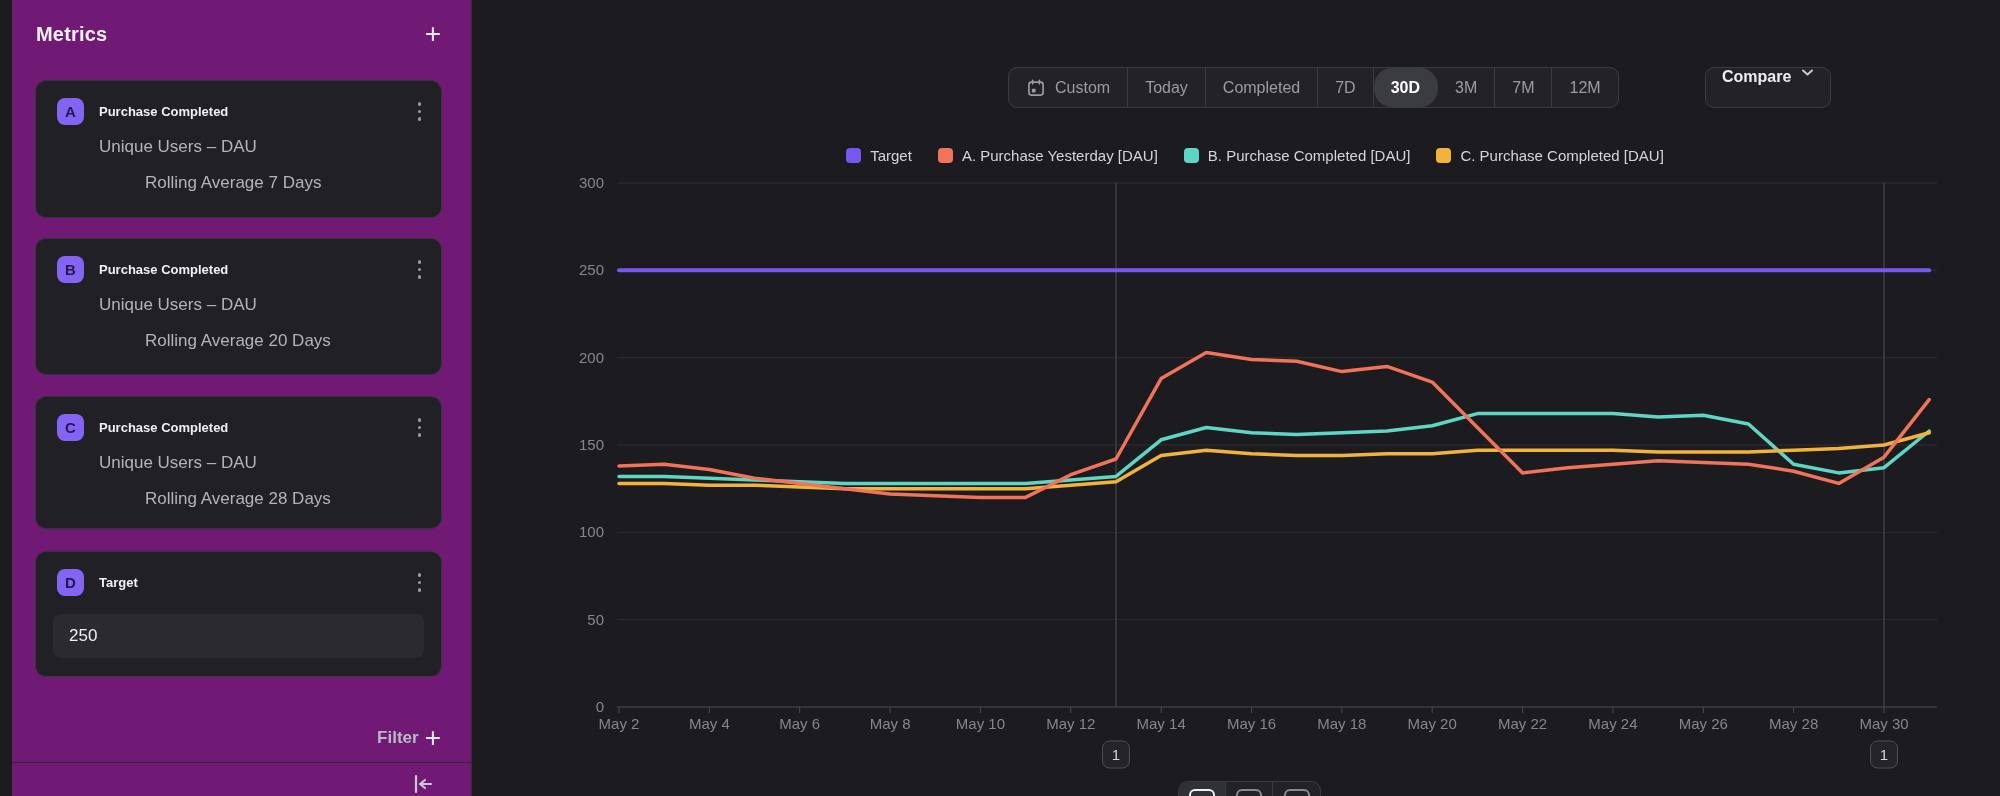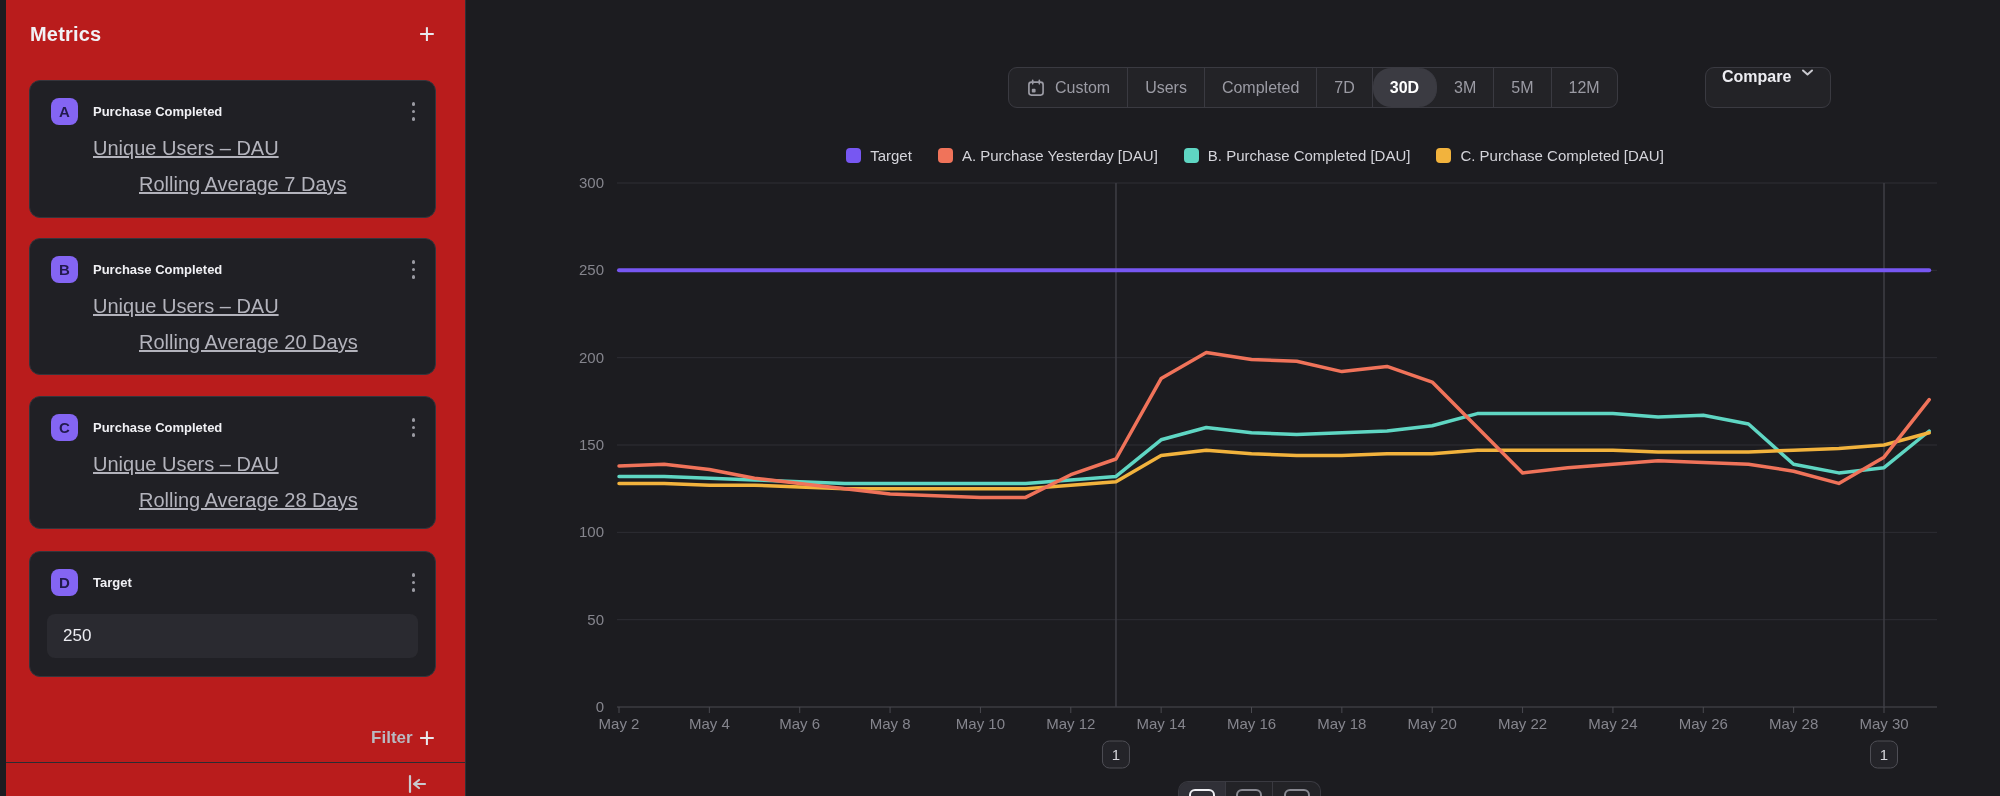--- a/index.html
+++ b/index.html
@@ -5,22 +5,22 @@
   * { margin:0; padding:0; box-sizing:border-box; }
   html,body { width:2000px; height:796px; overflow:hidden; }
   body {
     background:#1c1c20;
     font-family:"Liberation Sans", sans-serif;
     color:#ececf1;
     position:relative;
   }
   
   .sidebar {
-    position:absolute; left:6px; top:0; width:460px; height:796px;
-    border-right:1px solid #303036; background:#b91c1c;
+    position:absolute; left:12px; top:0; width:460px; height:796px;
+    border-right:1px solid #303036; background:#701a75;
   }
   .sidebar-header {
     position:absolute; left:24px; right:24px; top:22px;
     display:flex; justify-content:space-between; align-items:center;
   }
   .sidebar-title { font-size:20px; font-weight:700; color:#f1f1f5; letter-spacing:.2px; }
   .plus-btn {
     font-size:28px; font-weight:300; color:#e8e8ed; line-height:24px;
     cursor:pointer; padding:0 6px;
   }
@@ -37,21 +37,21 @@
     display:flex; align-items:center;
   }
   .badge {
     width:27px; height:27px; border-radius:8px; background:#8465f3;
     color:#221a4d; font-size:15px; font-weight:700;
     display:flex; align-items:center; justify-content:center; flex:0 0 auto;
   }
   .card-title { font-size:13px; font-weight:700; color:#f0f0f4; margin-left:15px; flex:1; }
   .kebab { display:flex; flex-direction:column; align-items:center; padding:4px 6px; cursor:pointer; }
   .kebab i { width:3.5px; height:3.5px; border-radius:50%; background:#9a9aa2; margin:2px 0; }
-  .card-row { position:absolute; left:63px; font-size:20px; color:#b3b3bc;text-decoration:underline; }
+  .card-row { position:absolute; left:63px; font-size:17px; color:#b3b3bc; }
   .row1 { top:56px; } .row2 { top:92px;margin-left:46px; }
   .target-input {
     position:absolute; left:17px; right:17px; top:62px; height:44px;
     background:#2a2a30; border:none; border-radius:8px; outline:none;
     color:#ededf2; font-size:17px; padding:0 16px;
     font-family:"Liberation Sans", sans-serif;
   }
   .filter-row {
     position:absolute; left:24px; right:24px; top:726px;
     display:flex; justify-content:flex-end; align-items:center;
@@ -193,26 +193,26 @@
 
   <div class="range-group">
     <span class="seg">
       <svg class="icon" width="20" height="20" viewBox="0 0 24 24" fill="none" stroke="#9b9ba4" stroke-width="2" stroke-linecap="round">
         <rect x="3.5" y="5" width="17" height="15.5" rx="3"></rect>
         <path d="M8 2.8 V7 M16 2.8 V7"></path>
         <rect x="7" y="13" width="4.5" height="4.5" rx="1" fill="#9b9ba4" stroke="none"></rect>
       </svg>
       <span>Custom</span>
     </span>
-    <span class="seg">Users</span>
+    <span class="seg">Today</span>
     <span class="seg">Completed</span>
     <span class="seg">7D</span>
     <span class="seg active">30D</span>
     <span class="seg">3M</span>
-    <span class="seg">5M</span>
+    <span class="seg">7M</span>
     <span class="seg">12M</span>
   </div>
 
   <div class="btn btn-compare">
     <span>Compare</span>
     <svg class="icon" width="13" height="9" viewBox="0 0 13 9" fill="none" stroke="#c9c9cf" stroke-width="2" stroke-linecap="round" stroke-linejoin="round">
         <path d="M2 2.5 l4.5 4 4.5-4"></path>
       </svg>
   </div>
 

